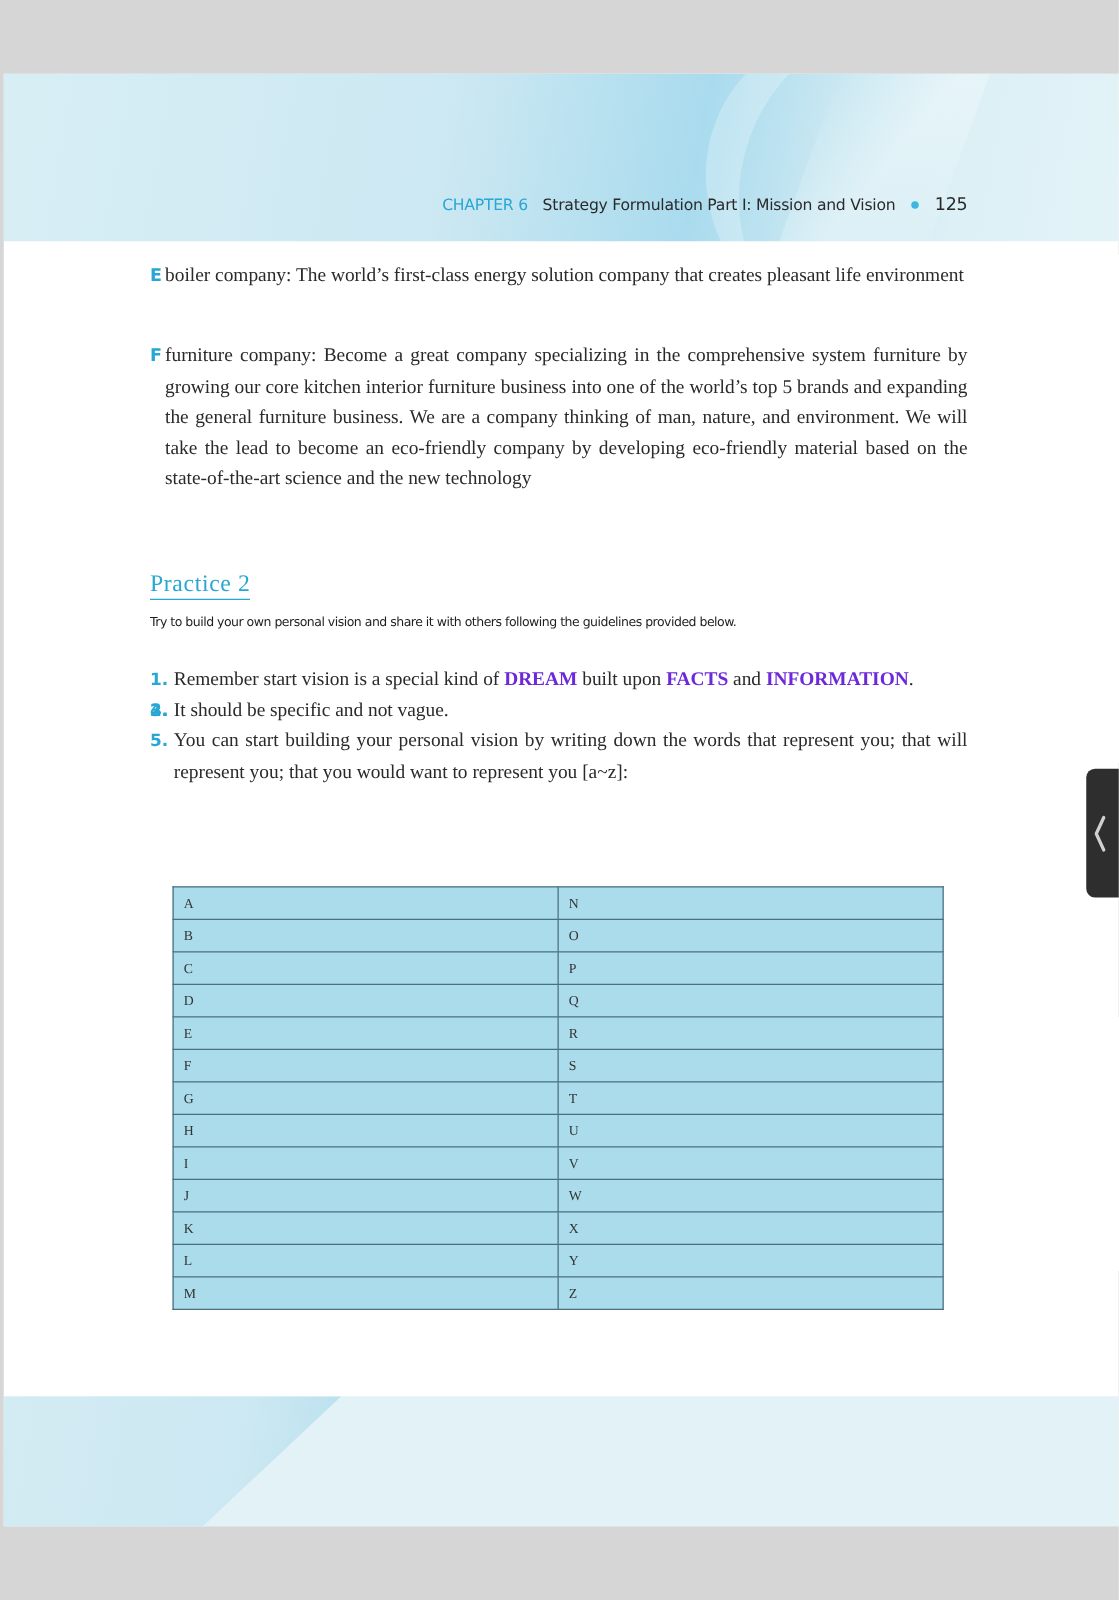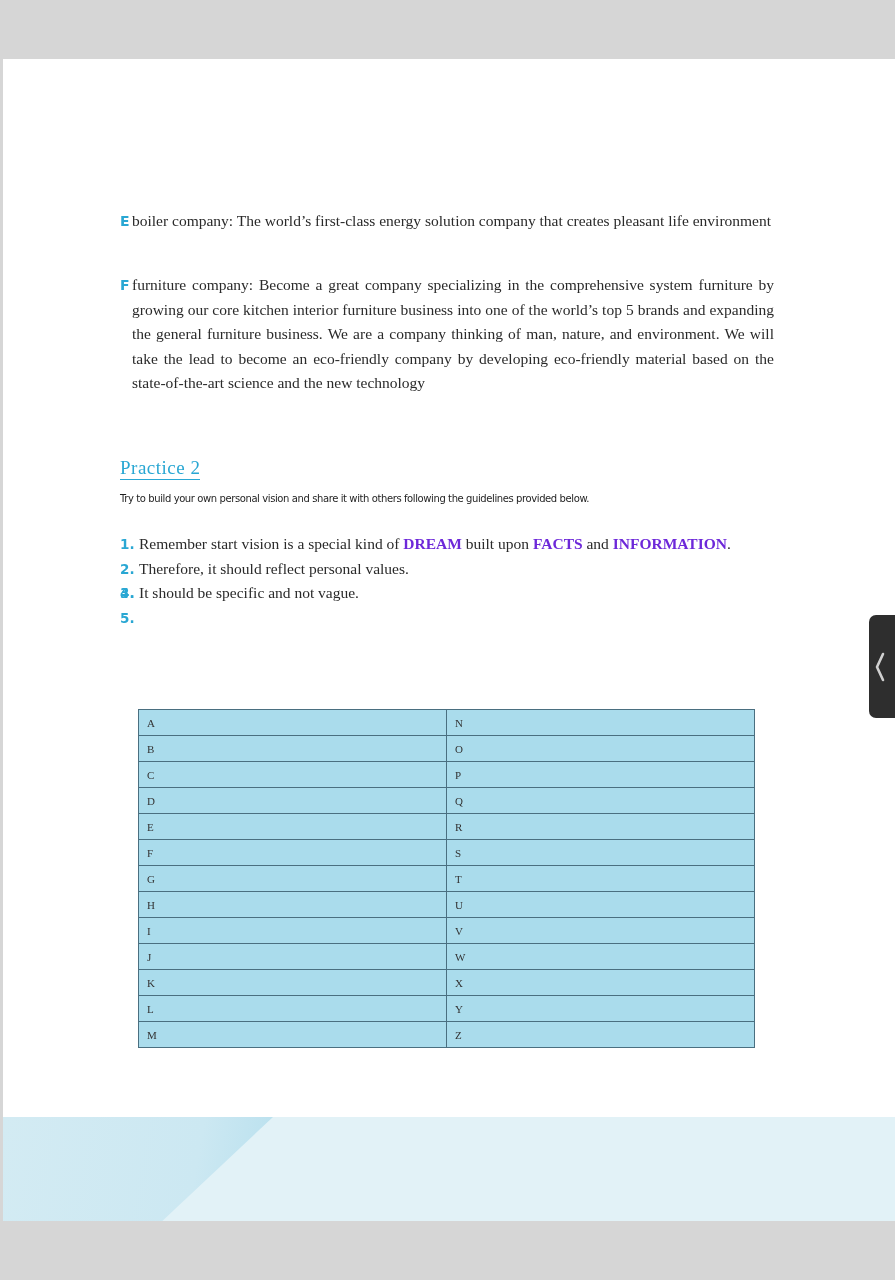--- a/index.html
+++ b/index.html
@@ -132,20 +132,30 @@
     background: #2e2e2e;
     border-radius: 7px 0 0 7px;
     display: flex; align-items: center; justify-content: center;
   }
   .side-handle svg { margin-left: -8px; }
 </style>
 </head>
 <body>
 
 <div class="page">
+  <div class="header-band">
+    <div class="swoosh1"></div>
+    <div class="swoosh2"></div>
+    <div class="running-head">
+      <span class="chap">CHAPTER 6</span>
+      <span>Strategy Formulation Part I: Mission and Vision</span>
+      <span class="dot"></span>
+      <span class="pg">125</span>
+    </div>
+  </div>
 
   <div class="content">
     <div class="entry" style="top:150px;">
       <span class="letter">E</span>
       <span class="body">boiler company: The world’s first-class energy solution company that creates pleasant life environment</span>
     </div>
 
     <div class="entry" style="top:214px;">
       <span class="letter">F</span>
       <span class="body">furniture company: Become a great company specializing in the comprehensive system furniture by growing our core kitchen interior furniture business into one of the world’s top 5 brands and expanding the general furniture business. We are a company thinking of man, nature, and environment. We will take the lead to become an eco-friendly company by developing eco-friendly material based on the state-of-the-art science and the new technology</span>
@@ -154,31 +164,31 @@
     <div class="practice-title">Practice 2</div>
     <div class="instruction">Try to build your own personal vision and share it with others following the guidelines provided below.</div>
 
     <ol class="guidelines">
       <li>
         <span class="num">1.</span>
         <span>Remember start vision is a special kind of </span><b>DREAM</b><span> built upon </span><b>FACTS</b><span> and </span><b>INFORMATION</b><span>.</span>
       </li>
       <li>
         <span class="num">2.</span>
-        <span>Therefore, it should reflect personal values.</span>
       </li>
       <li>
         <span class="num">3.</span>
       </li>
       <li>
         <span class="num">4.</span>
         <span>It should be specific and not vague.</span>
       </li>
       <li>
         <span class="num">5.</span>
+        <span>You can start building your personal vision by writing down the words that represent you; that will represent you; that you would want to represent you [a~z]:</span>
       </li>
     </ol>
 
     <table class="az-table">
       <tbody id="az-body">
           <tr>
             <td>A</td>
             <td>N</td>
           </tr>
           <tr>

